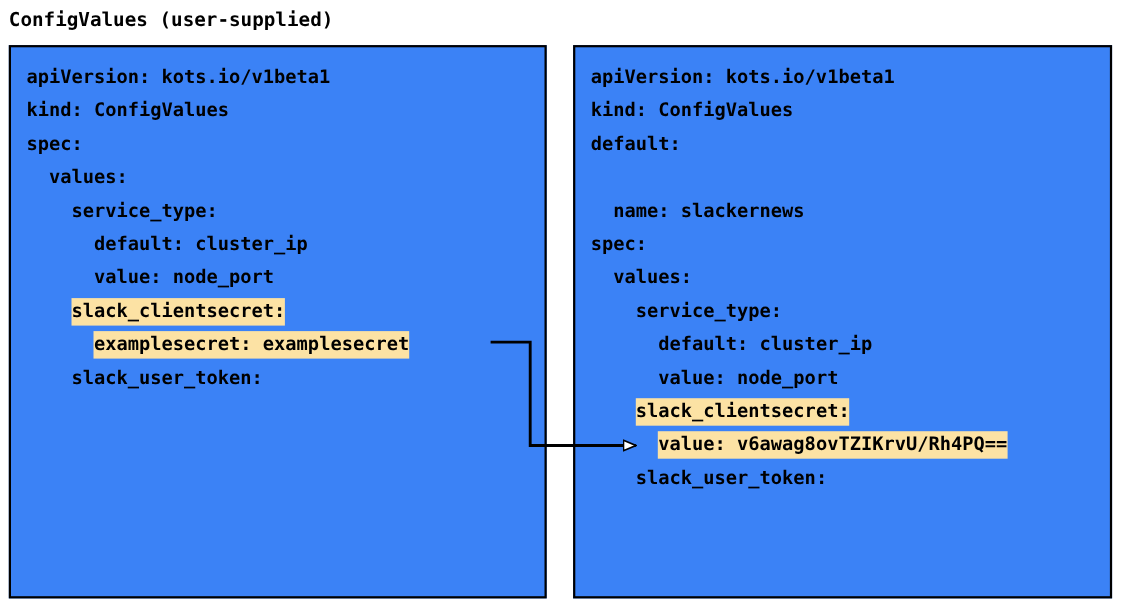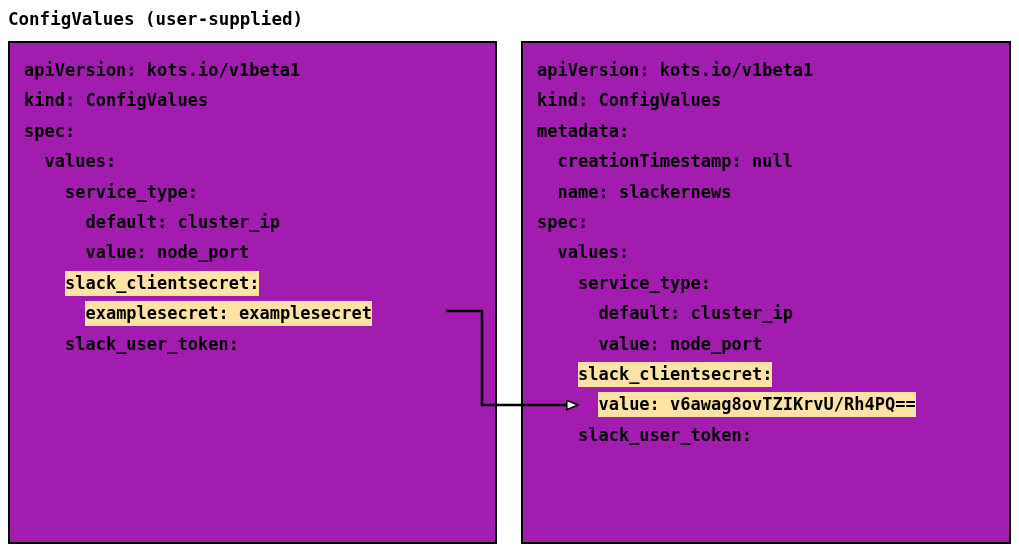--- a/index.html
+++ b/index.html
@@ -30,21 +30,21 @@
     font-weight: bold;
     color: #000000;
     letter-spacing: 0px;
     white-space: pre;
     line-height: 22px;
   }
 
   .panel {
     position: absolute;
     box-sizing: border-box;
-    background: #a21caf;
+    background: #3b82f6;
     border: 2.2px solid #000000;
   }
 
   .code-body {
     position: absolute;
     left: 14px;
     top: 12px;
     right: 6px;
   }
 
@@ -101,22 +101,22 @@
         <div class="code-line"><span class="pad" style="white-space: pre;">    </span><span class="seg">slack_user_token:</span></div>
         <div class="code-line"><span class="pad" style="white-space: pre;">      </span></div>
       </div>
   </div>
 
 
   <div class="panel" style="left:521px; top:41px; width:490px; height:503px;">
     <div class="code-body" id="right-code">
         <div class="code-line"><span class="pad" style="white-space: pre;"></span><span class="seg">apiVersion: kots.io/v1beta1</span></div>
         <div class="code-line"><span class="pad" style="white-space: pre;"></span><span class="seg">kind: ConfigValues</span></div>
-        <div class="code-line"><span class="pad" style="white-space: pre;"></span><span class="seg">metadata:</span></div>
-        <div class="code-line"><span class="pad" style="white-space: pre;">  </span><span class="seg">creationTimestamp: null</span></div>
+        <div class="code-line"><span class="pad" style="white-space: pre;"></span><span class="seg">default:</span></div>
+        <div class="code-line"><span class="pad" style="white-space: pre;">  </span></div>
         <div class="code-line"><span class="pad" style="white-space: pre;">  </span><span class="seg">name: slackernews</span></div>
         <div class="code-line"><span class="pad" style="white-space: pre;"></span><span class="seg">spec:</span></div>
         <div class="code-line"><span class="pad" style="white-space: pre;">  </span><span class="seg">values:</span></div>
         <div class="code-line"><span class="pad" style="white-space: pre;">    </span><span class="seg">service_type:</span></div>
         <div class="code-line"><span class="pad" style="white-space: pre;">      </span><span class="seg">default: cluster_ip</span></div>
         <div class="code-line"><span class="pad" style="white-space: pre;">      </span><span class="seg">value: node_port</span></div>
         <div class="code-line hl"><span class="pad" style="white-space: pre;">    </span><span class="seg">slack_clientsecret:</span></div>
         <div class="code-line hl"><span class="pad" style="white-space: pre;">      </span><span class="seg">value: v6awag8ovTZIKrvU/Rh4PQ==</span></div>
         <div class="code-line"><span class="pad" style="white-space: pre;">    </span><span class="seg">slack_user_token:</span></div>
       </div>

